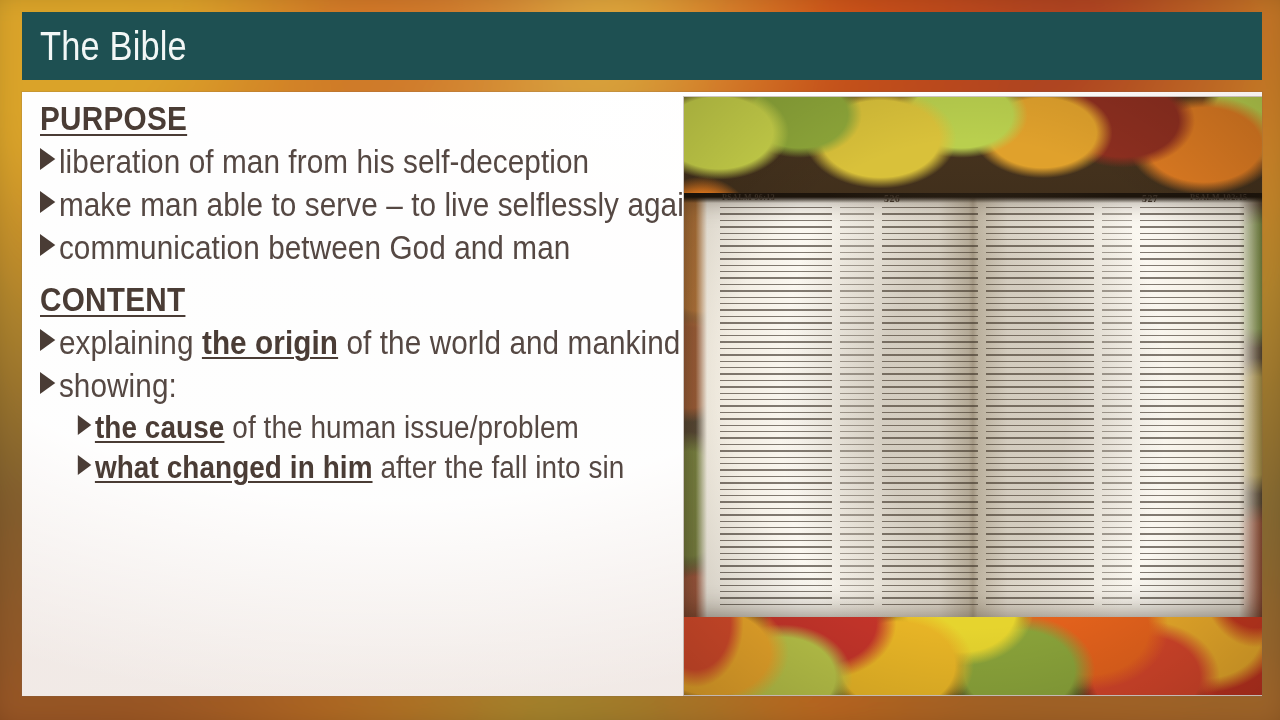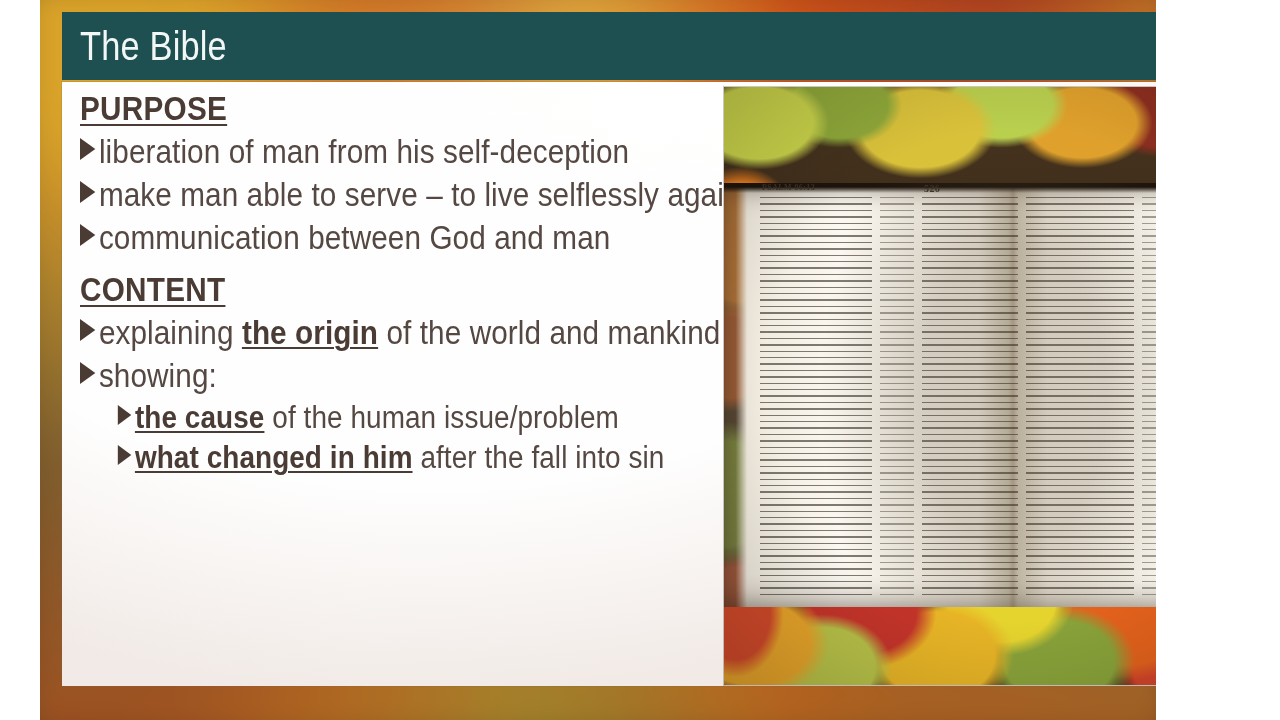--- a/index.html
+++ b/index.html
@@ -7,25 +7,24 @@
     padding: 0;
     width: 1280px;
     height: 720px;
     overflow: hidden;
     font-family: "Liberation Sans", sans-serif;
   }
 
   
   .slide {
     position: relative;
-    width: 1116px;
+    width: 1280px;
     height: 720px;
     overflow: hidden;
     background: #000000;
-    margin-left: 40px;
   }
 
   
   .slide-bg {
     position: absolute;
     inset: -40px;
     filter: blur(26px) saturate(1.15);
     background-color: #7b6a4a;
     background-image:
       radial-gradient(circle at 6% 4%,   rgba(214,168,58,0.95) 0 10%, rgba(214,168,58,0) 34%),
@@ -67,21 +66,21 @@
     letter-spacing: 0.2px;
     transform-origin: left center;
     white-space: nowrap;
     transform: translateY(-50%) scaleX(0.86);
   }
 
   
   .content-panel {
     position: absolute;
     left: 22px;
-    top: 82px;
+    top: 92px;
     width: 1240px;
     height: 604px;
     background: #f7f4f2;
     background-image:
       radial-gradient(ellipse at 30% 20%, rgba(255,255,255,0.95) 0 42%, rgba(246,241,238,0) 72%),
       radial-gradient(ellipse at 12% 78%, rgba(240,232,228,0.85) 0 40%, rgba(240,232,228,0) 70%),
       linear-gradient(120deg, #f4efec 0%, #faf8f6 38%, #f3ece9 100%);
     box-shadow: 0 0 0 1px rgba(120,100,88,0.18);
     z-index: 4;
     overflow: hidden;

